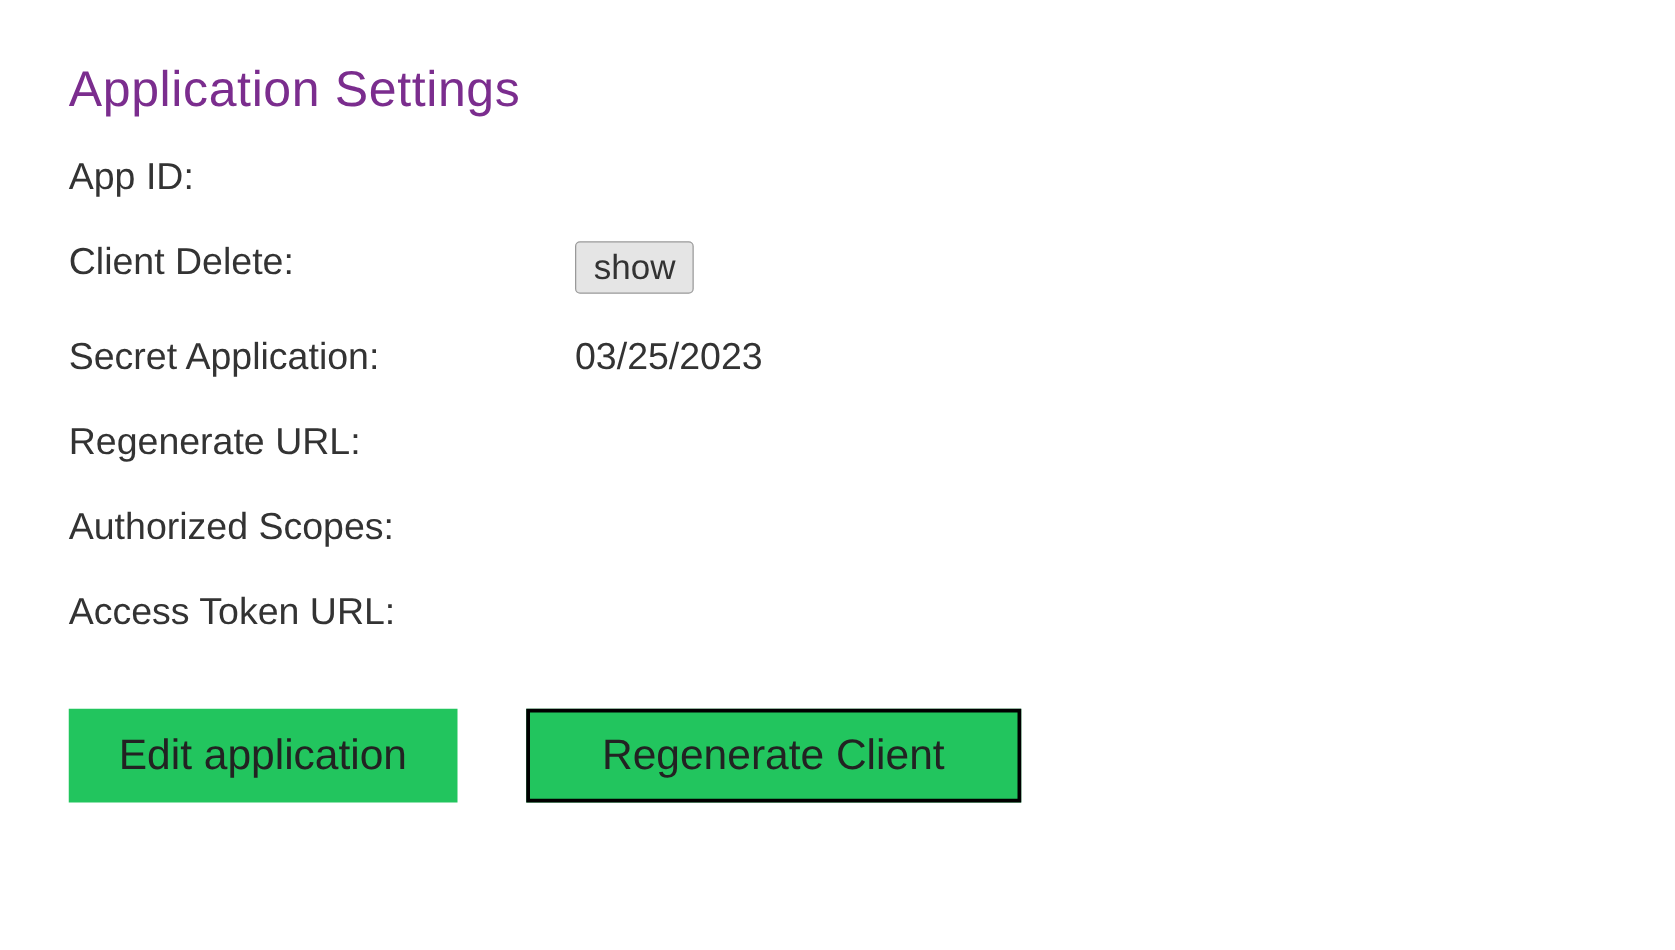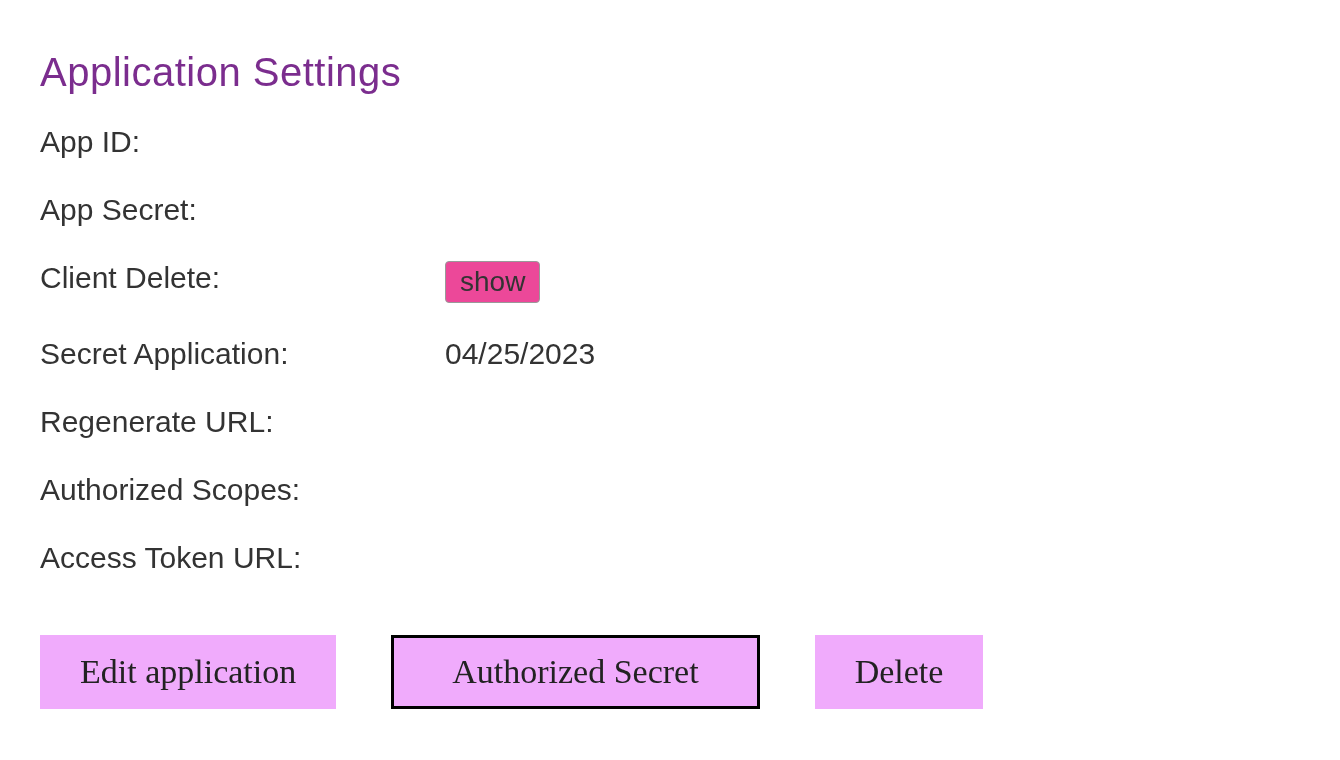--- a/index.html
+++ b/index.html
@@ -6,21 +6,21 @@
       box-sizing: border-box;
     }
     body {
       margin: 0;
       padding: 0;
       font-family: -apple-system, BlinkMacSystemFont, "Segoe UI", Helvetica, Arial, sans-serif;
       background: #ffffff;
       color: #333;
     }
     .container {
-      padding: 50px 40px;
+      padding: 50px 55px;
       max-width: 1340px;
     }
     h2.page-title {
       color: #7b2d8e;
       font-size: 40px;
       font-weight: 400;
       margin: 0 0 30px 0;
       letter-spacing: 0.5px;
     }
     .field-row {
@@ -32,87 +32,82 @@
     .field-label {
       width: 405px;
       flex-shrink: 0;
     }
     .field-value {
       color: #333;
     }
     .show-btn {
       font-size: 28px;
       padding: 4px 14px;
-      background: #ec4899;
+      background: #e5e5e5;
       border: 1px solid #999;
       border-radius: 4px;
       cursor: pointer;
       font-family: inherit;
       color: #333;
     }
     .action-bar {
       display: flex;
       gap: 55px;
       margin-top: 60px;
     }
     .action-btn {
       font-size: 34px;
       padding: 18px 40px;
-      background: #f0abfc;
+      background: #22c55e;
       border: none;
       cursor: pointer;
-      font-family: Liberation Serif, serif;
+      font-family: Liberation Sans, sans-serif;
       color: #222;
     }
     .action-btn.outlined {
       border: 3px solid #000;
       padding: 15px 58px;
     }
   </style>
 </head>
 <body>
 
 <div class="container">
 
   <h2 class="page-title">Application Settings</h2>
 
   <div class="field-row">
     <span class="field-label">App ID:</span>
     <span class="field-value"></span>
   </div>
 
-  <div class="field-row">
-    <span class="field-label">App Secret:</span>
-    <span class="field-value"></span>
-  </div>
 
   <div class="field-row">
     <span class="field-label">Client Delete:</span>
     <button class="show-btn">show</button>
   </div>
 
   <div class="field-row">
     <span class="field-label">Secret Application:</span>
-    <span class="field-value">04/25/2023</span>
+    <span class="field-value">03/25/2023</span>
   </div>
 
   <div class="field-row">
     <span class="field-label">Regenerate URL:</span>
     <span class="field-value"></span>
   </div>
 
   <div class="field-row">
     <span class="field-label">Authorized Scopes:</span>
     <span class="field-value"></span>
   </div>
 
   <div class="field-row">
     <span class="field-label">Access Token URL:</span>
     <span class="field-value"></span>
   </div>
 
   <div class="action-bar">
     <button class="action-btn">Edit application</button>
-    <button class="action-btn outlined">Authorized Secret</button>
-    <button class="action-btn">Delete</button>
+    <button class="action-btn outlined">Regenerate Client</button>
   </div>
 
 </div>
 
 </body></html>

